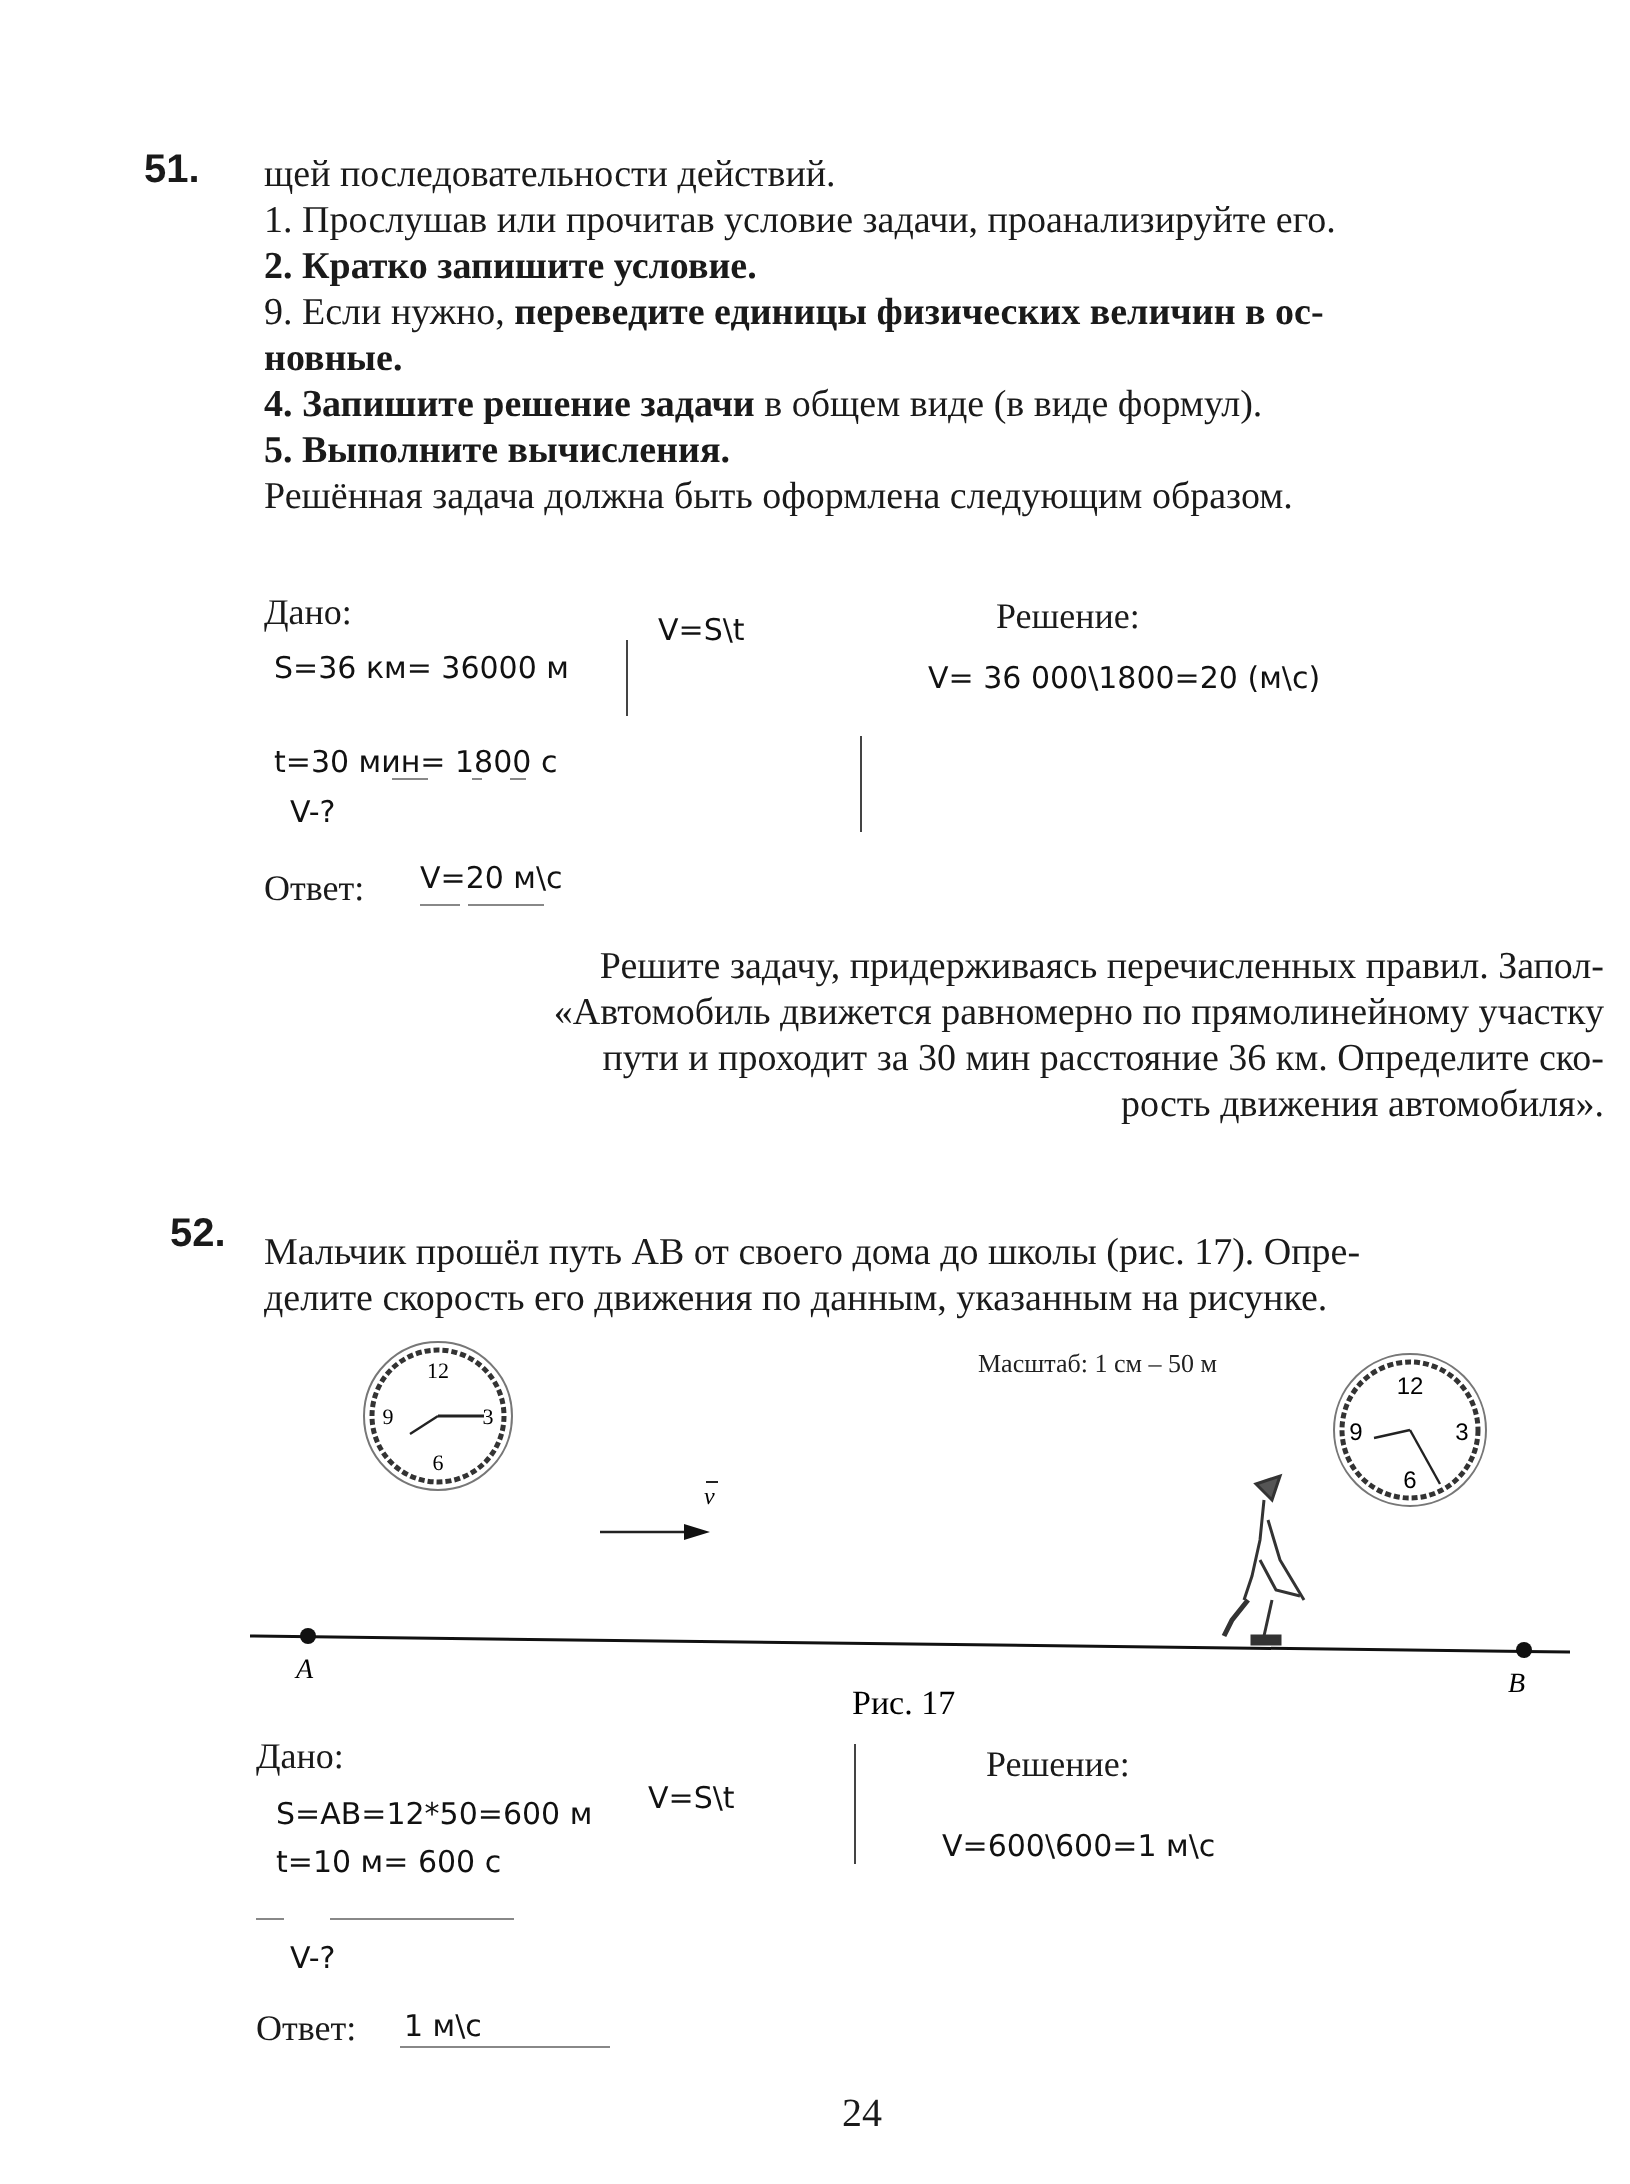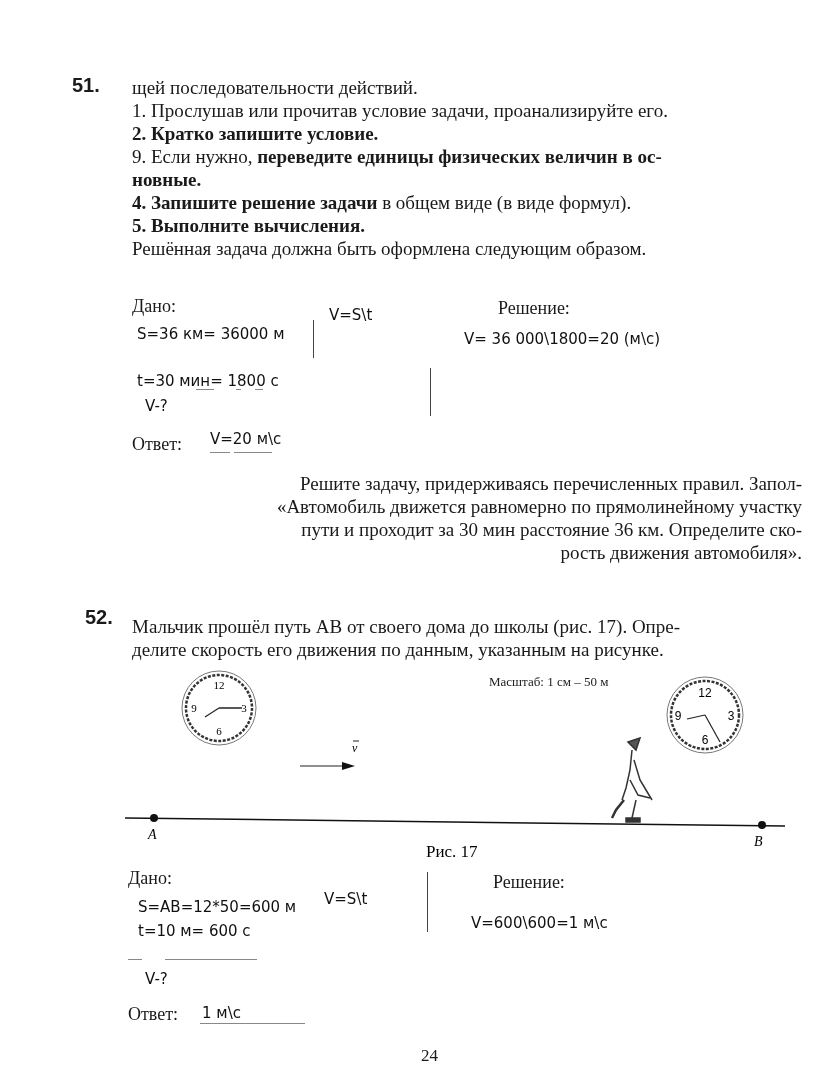--- a/index.html
+++ b/index.html
@@ -120,13 +120,13 @@
 <div class="dash" style="left:165px; top:959px; width:92px;"></div>
 <div class="abs hand" style="left:145px; top:970px;">V-?</div>
 <div class="abs hand" style="left:324px; top:890px;">V=S\t</div>
 <div class="vline" style="left:427px; top:872px; height:60px;"></div>
 <div class="abs head" style="left:493px; top:872px;">Решение:</div>
 <div class="abs hand" style="left:471px; top:914px;">V=600\600=1 м\с</div>
 <div class="abs head" style="left:128px; top:1004px;">Ответ:</div>
 <div class="abs hand" style="left:202px; top:1004px;">1 м\с</div>
 <div class="dash" style="left:200px; top:1023px; width:105px;"></div>
 
-<div class="abs" style="left:421px; top:1046px; font-size:17px; font-family:'Liberation Serif', serif;text-align:center;">24</div>
+<div class="abs" style="left:421px; top:1046px; font-size:20px; font-family:'Liberation Serif', serif;text-align:center;">24</div>
 
 </body></html>

